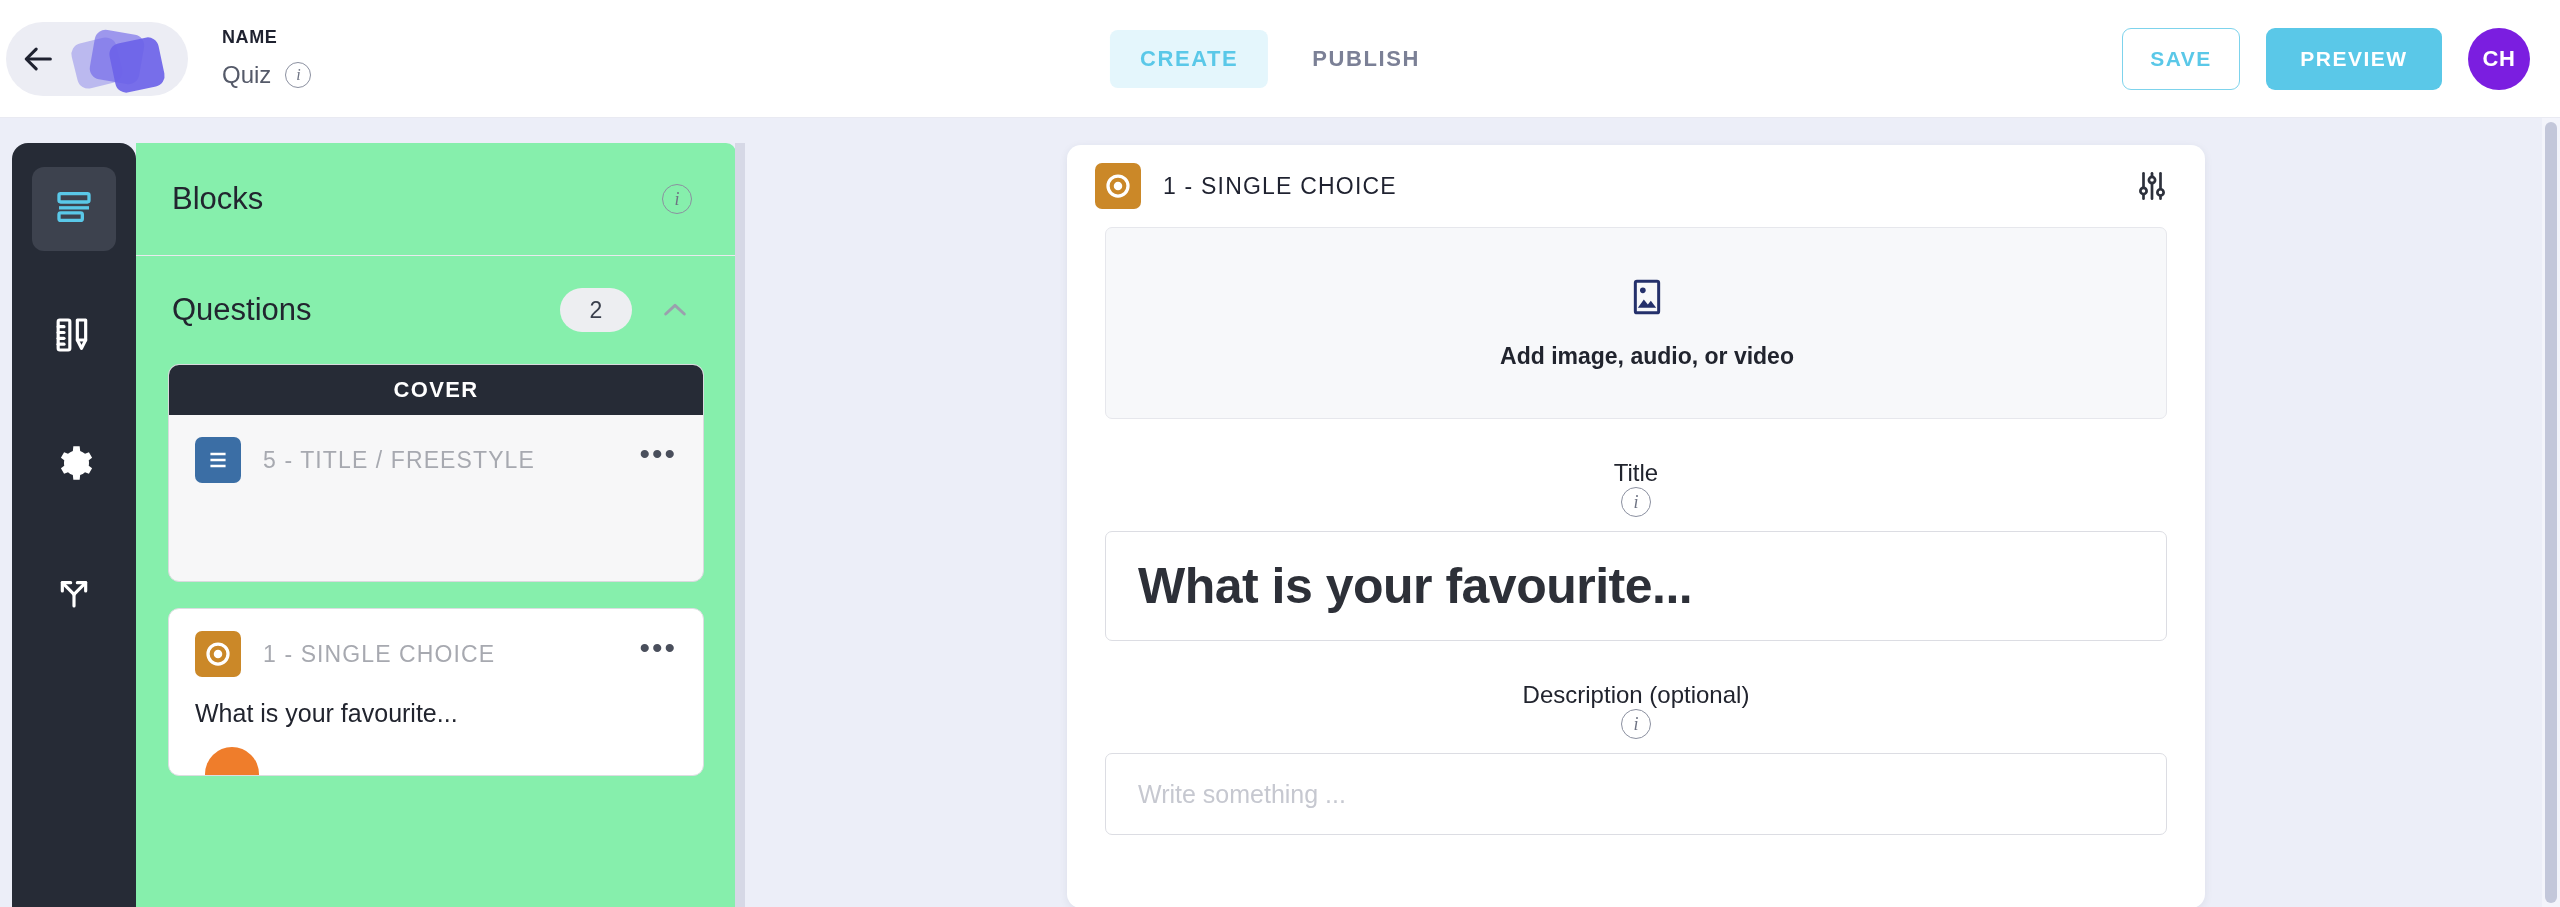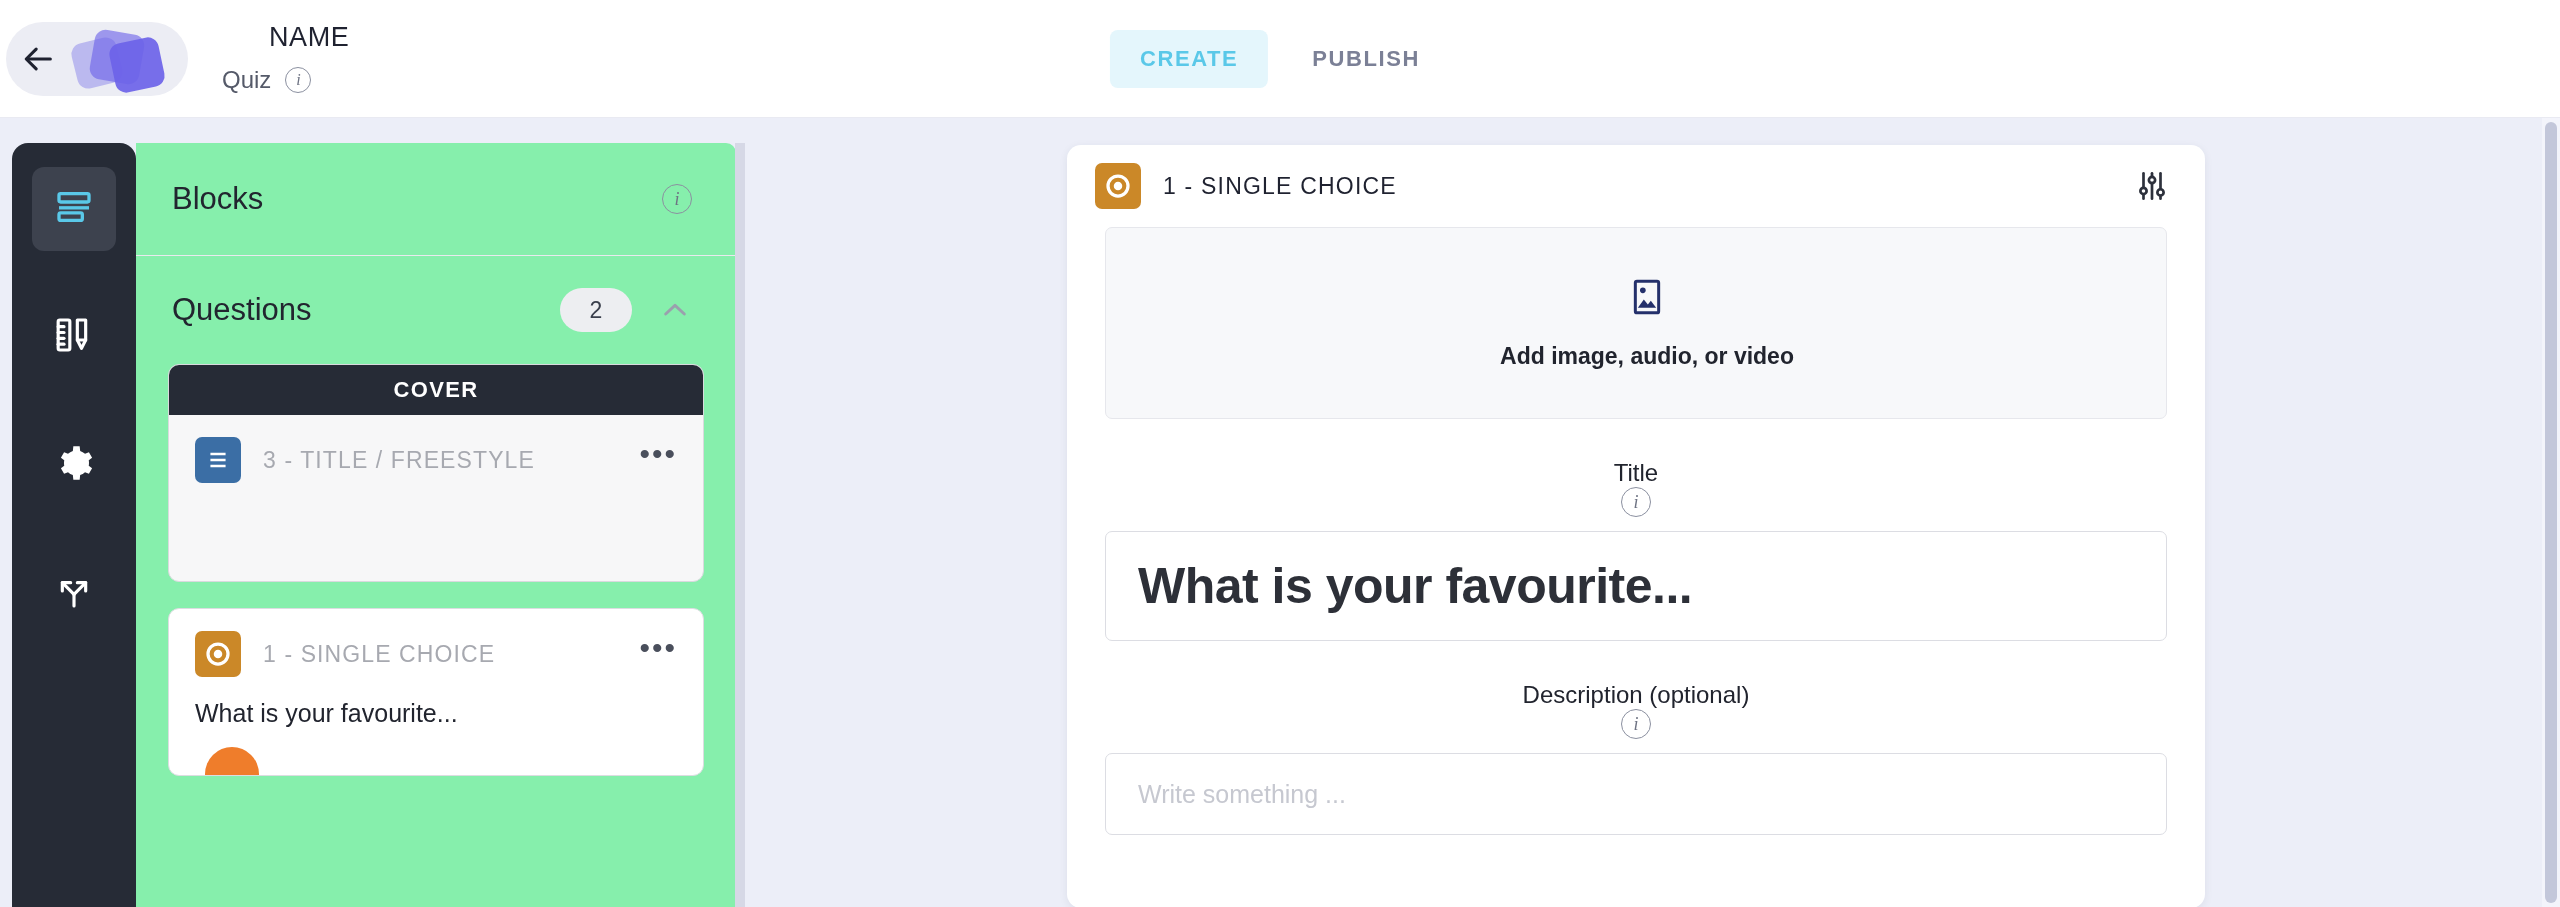--- a/index.html
+++ b/index.html
@@ -36,22 +36,22 @@
   .logo-mark i {
     position: absolute; display: block;
     border-radius: 11px; background: #6c63e8;
   }
   .logo-a { width: 46px; height: 46px; left: 2px;  top: 12px; transform: rotate(-14deg); opacity: .38; }
   .logo-b { width: 50px; height: 50px; left: 20px; top: 4px;  transform: rotate(10deg);  opacity: .62; }
   .logo-c { width: 50px; height: 50px; left: 40px; top: 12px; transform: rotate(-12deg); opacity: .92; }
 
   .title-block { margin-left: 34px; flex: 0 0 auto; }
   .title-name {
-    font-size: 27px; font-weight: 400; letter-spacing: .6px;
-    color: #1f2230; line-height: 1.05; margin-left: 47px;
+    font-size: 18px; font-weight: 700; letter-spacing: .6px;
+    color: #1f2230; line-height: 1.05;
   }
   .title-sub-row { display: flex; align-items: center; gap: 14px; margin-top: 14px; }
   .title-sub { font-size: 24px; color: #555a69; }
 
   .info-circle {
     width: 26px; height: 26px; border-radius: 50%;
     border: 1.6px solid #8b90a0;
     color: #6e7383; font-size: 16px; font-style: italic;
     display: flex; align-items: center; justify-content: center;
     font-family: "Liberation Serif", serif;
@@ -289,20 +289,25 @@
         <span class="title-sub">Quiz</span>
         <span class="info-circle">i</span>
       </div>
     </div>
 
     <div class="center-tabs">
       <button class="tab active">CREATE</button>
       <button class="tab">PUBLISH</button>
     </div>
 
+    <div class="top-right">
+      <button class="btn-outline">SAVE</button>
+      <button class="btn-filled">PREVIEW</button>
+      <div class="avatar">CH</div>
+    </div>
   </div>
 
   <div class="rail">
     <div class="rail-spacer-1"></div>
 
     <div class="rail-item active">
       <span>
         <svg width="40" height="40" viewBox="0 0 24 24" fill="none" stroke="#5ac8e8" stroke-width="2">
           <rect x="3" y="4" width="18" height="5" rx="1"></rect>
           <line x1="3" y1="12.5" x2="21" y2="12.5" stroke-width="2"></line>
@@ -372,21 +377,21 @@
         <div class="cover-bar">COVER</div>
         <div class="block-body">
           <div class="block-row">
             <span class="sq-icon blue">
               <svg width="26" height="26" viewBox="0 0 24 24" fill="none" stroke="#ffffff" stroke-width="2.4">
                 <line x1="5" y1="6.5" x2="19" y2="6.5"></line>
                 <line x1="5" y1="12" x2="19" y2="12"></line>
                 <line x1="5" y1="17.5" x2="19" y2="17.5"></line>
               </svg>
             </span>
-            <span class="block-label">3 - TITLE / FREESTYLE</span>
+            <span class="block-label">5 - TITLE / FREESTYLE</span>
             <span class="dots">•••</span>
           </div>
         </div>
       </div>
 
       <div class="block-card plain">
         <div class="block-body">
           <div class="block-row">
             <span class="sq-icon amber">
               <svg width="30" height="30" viewBox="0 0 24 24" fill="none" stroke="#ffffff" stroke-width="2.6">

